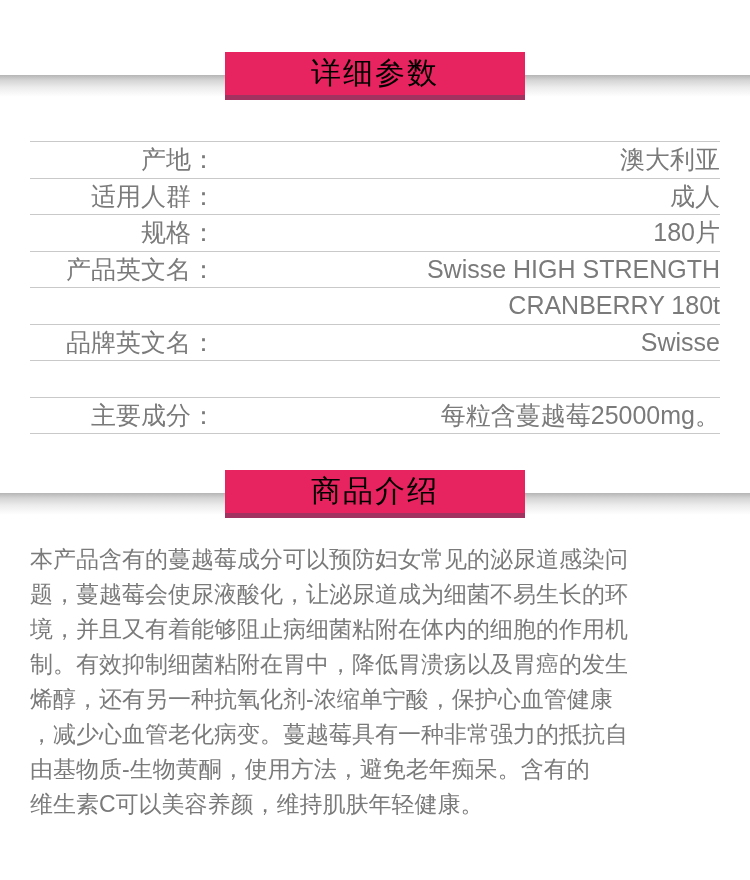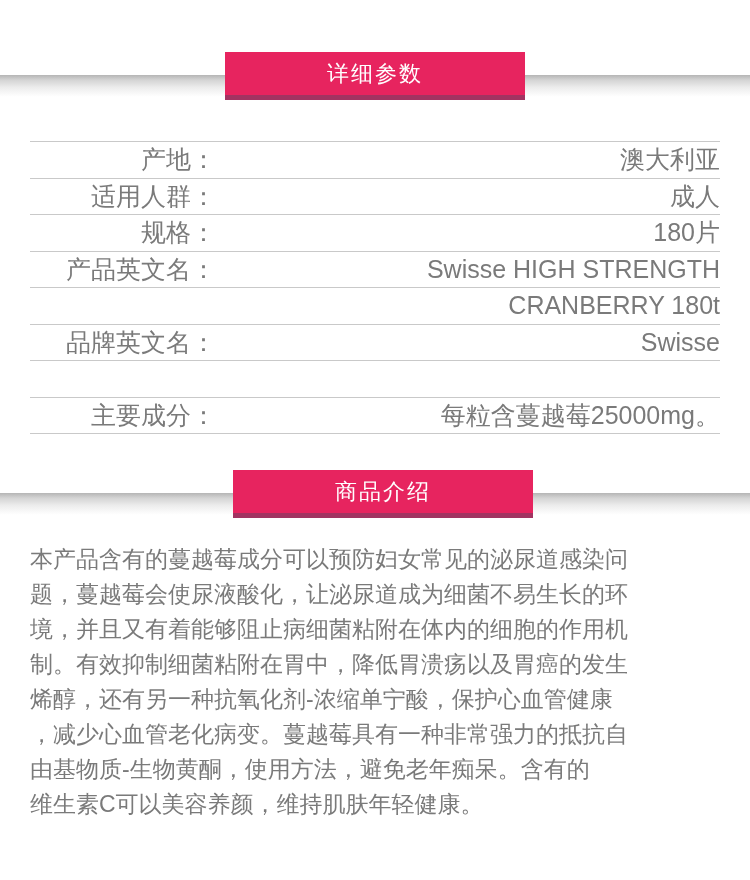--- a/index.html
+++ b/index.html
@@ -21,27 +21,27 @@
     position:absolute;left:0;width:750px;height:23px;
     background:linear-gradient(180deg,#b5b5b5 0,#d4d4d4 22%,#ededed 55%,#ffffff 95%);
   }
   .band-params{top:75px;}
   .band-intro{top:493px;}
   
   .banner{
     position:absolute;left:225px;width:300px;z-index:2;
   }
   .banner-params{top:52px;}
-  .banner-intro{top:470px;margin-left:8px;}
+  .banner-intro{top:470px;}
   .banner-body{
     height:43px;background:var(--pink);
     display:flex;align-items:center;justify-content:center;
   }
   .banner-title{
-    color:#ffffff;font-size:22px;letter-spacing:2px;font-weight:400;
+    color:#000000;font-size:30px;letter-spacing:2px;font-weight:400;
     white-space:nowrap;
   }
   .banner-edge{height:5px;background:var(--pink-edge);}
   
   .params-table{
     position:absolute;top:141px;left:30px;width:690px;
     border-top:1px solid var(--divider);
     font-size:25px;color:var(--text-gray);
   }
   .param-row{

